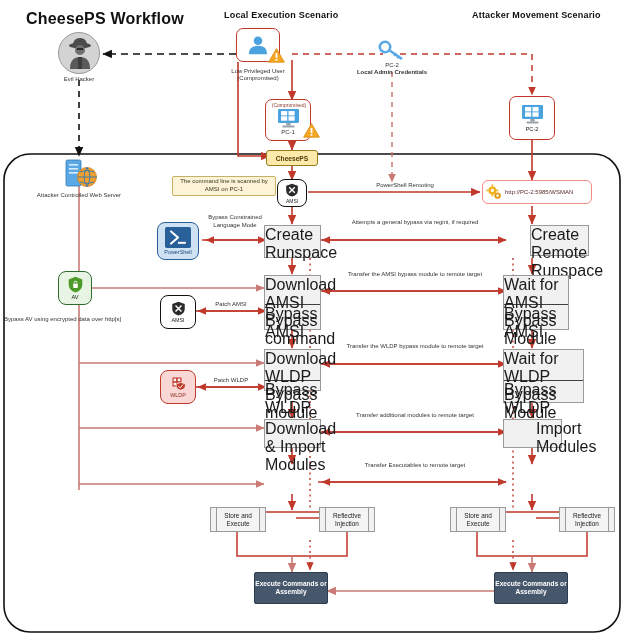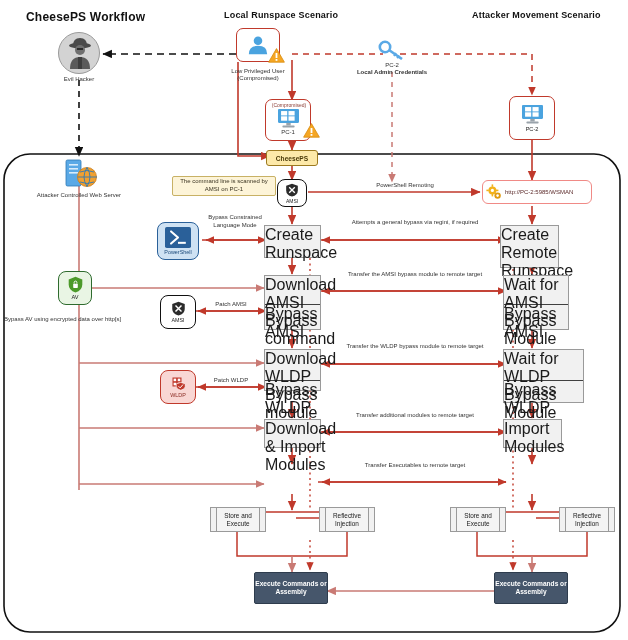--- a/index.html
+++ b/index.html
@@ -1,21 +1,21 @@
 <!DOCTYPE html>
 <html><head>
 <meta charset="utf-8">
 <style>
   html,body{margin:0;padding:0;background:#ffffff;}
   body{width:628px;height:640px;font-family:"Liberation Sans",sans-serif;color:#1a1a1a;}
   #stage{position:relative;width:628px;height:640px;overflow:hidden;background:#fff;}
   .abs{position:absolute;box-sizing:border-box;}
 
   
-  .title{font-size:12px;font-weight:bold;color:#111;letter-spacing:.2px;white-space:nowrap;}
+  .title{font-size:16px;font-weight:bold;color:#111;letter-spacing:.2px;white-space:nowrap;}
 
   
   .cap{font-size:6px;color:#333;text-align:center;line-height:7.5px;white-space:nowrap;}
   .cap2{font-size:6px;color:#333;text-align:center;line-height:7.5px;}
 
   
   .pbox{border:1px solid #9a9a9a;background:#f1f1f1;display:flex;align-items:stretch;}
   .pbox .bar{width:5px;background:#f1f1f1;border-right:1px solid #9a9a9a;}
   .pbox .bar.r{border-right:none;border-left:1px solid #9a9a9a;}
   .pbox .body{flex:1;display:flex;align-items:center;justify-content:center;
@@ -158,21 +158,21 @@
     <path d="M506,432 L322,432" stroke="#c0392b" stroke-width="1.5" fill="none" marker-end="url(#ar)"></path>
     <path d="M318,432 L506,432" stroke="#c0392b" stroke-width="1.5" fill="none" marker-end="url(#ar)"></path>
 
     <path d="M506,482 L322,482" stroke="#c0392b" stroke-width="1.5" fill="none" marker-end="url(#ar)"></path>
     <path d="M318,482 L506,482" stroke="#c0392b" stroke-width="1.5" fill="none" marker-end="url(#ar)"></path>
 
     <path d="M494,591 L327,591" stroke="#c97a74" stroke-width="1.6" fill="none" marker-end="url(#arS)"></path>
   </svg>
 
   <div class="abs title" style="left:26px;top:10px;">CheesePS Workflow</div>
-  <div class="abs title" style="left:224px;top:10px;font-size:9px;">Local Runspace Scenario</div>
+  <div class="abs title" style="left:224px;top:10px;font-size:9px;">Local Execution Scenario</div>
   <div class="abs title" style="left:472px;top:10px;font-size:9px;">Attacker Movement Scenario</div>
 
   <div class="abs" style="left:58px;top:32px;width:42px;height:42px;">
     <div class="abs" style="left:0;top:0;width:42px;height:42px;border-radius:50%;background:#d3d3d3;border:1px solid #9a9a9a;">
       <svg viewBox="0 0 42 42" width="42" height="42">
         <ellipse cx="21" cy="12.5" rx="11" ry="3" fill="#4a4a4a"></ellipse>
         <path d="M14,12.5 Q14,5 21,5 Q28,5 28,12.5 Z" fill="#4a4a4a"></path>
         <circle cx="21" cy="17" r="5" fill="#6f6f6f"></circle>
         <rect x="18" y="15" width="6" height="2" fill="#2b2b2b"></rect>
         <path d="M11,36 Q11,24 21,24 Q31,24 31,36 Z" fill="#5a5a5a"></path>
@@ -386,21 +386,21 @@
     <div class="bar r"></div>
   </div>
   <div class="abs pbox" style="left:319px;top:507px;width:56px;height:25px;">
     <div class="bar"></div>
     <div class="body">Reflective Injection</div>
     <div class="bar r"></div>
   </div>
 
   <div class="abs darkbox" style="left:254px;top:572px;width:74px;height:32px;">Execute Commands or Assembly</div>
 
-  <div class="abs pstack" style="left:500px;top:225px;width:59px;height:43px;">
+  <div class="abs pstack" style="left:530px;top:225px;width:59px;height:31px;">
     <div class="row" style="height:31px;">
       <div class="bar"></div>
       <div class="body">Create Remote Runspace</div>
       <div class="bar r"></div>
     </div>
   </div>
 
   <div class="abs pstack" style="left:503px;top:275px;width:66px;height:55px;">
     <div class="row" style="height:28px;">
       <div class="bar"></div>
@@ -421,21 +421,21 @@
       <div class="bar r"></div>
     </div>
     <div class="row" style="height:22px;">
       <div class="bar"></div>
       <div class="body">Bypass WLDP</div>
       <div class="bar r"></div>
     </div>
   </div>
 
   <div class="abs pstack" style="left:503px;top:419px;width:59px;height:29px;">
-    <div class="row" style="height:27px;">
+    <div class="row" style="height:27px;padding-left:32px;">
       <div class="bar"></div>
       <div class="body">Import Modules</div>
       <div class="bar r"></div>
     </div>
   </div>
 
 
   <div class="abs pbox" style="left:450px;top:507px;width:56px;height:25px;">
     <div class="bar"></div>
     <div class="body">Store and Execute</div>

